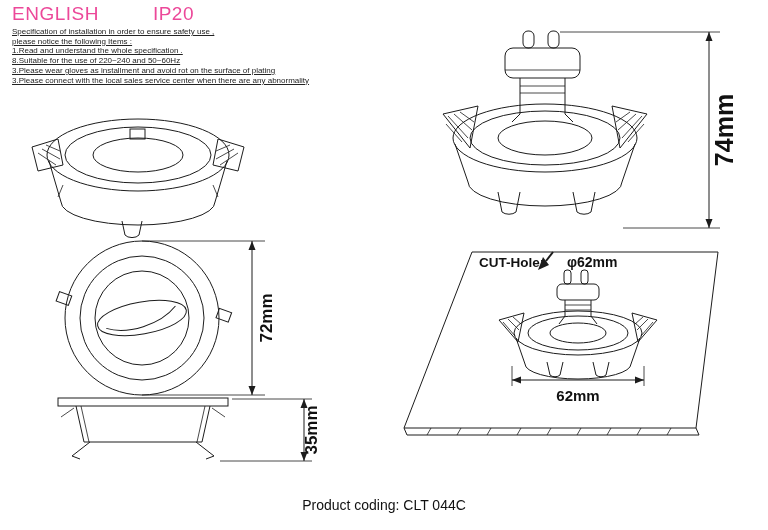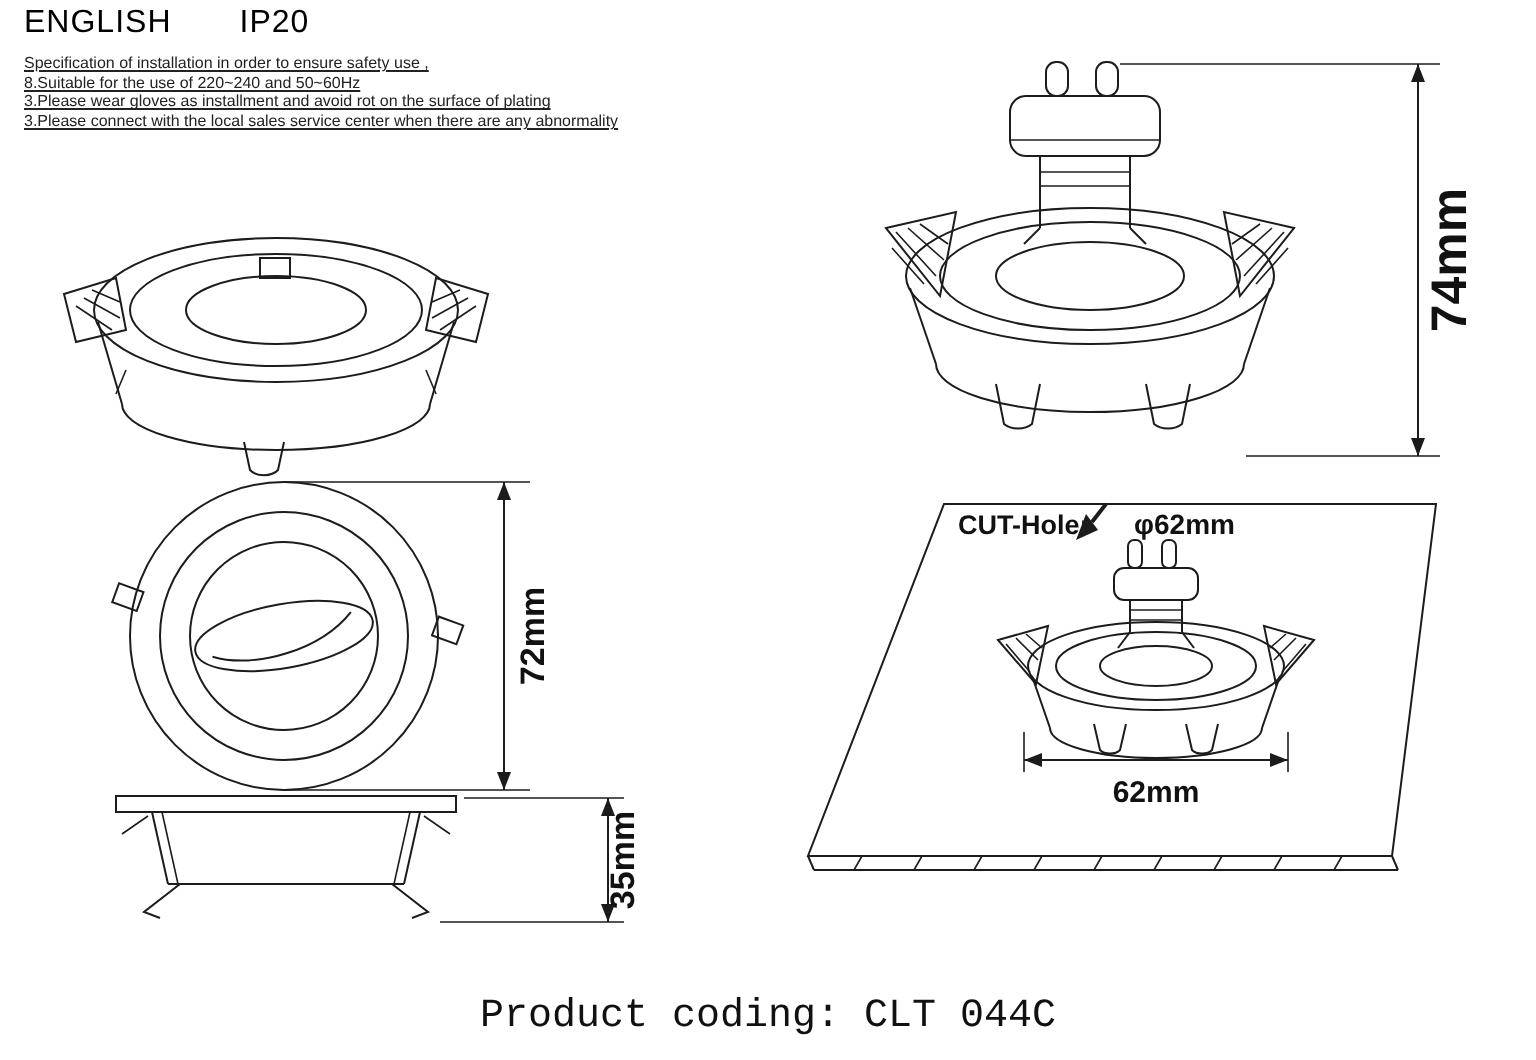--- a/index.html
+++ b/index.html
@@ -2,43 +2,45 @@
 <html><head>
 <meta charset="utf-8">
 <style>
   * { margin:0; padding:0; box-sizing:border-box; }
   html,body { background:#fff; }
   #page {
     position:relative; width:768px; height:530px; background:#ffffff;
     font-family:"Liberation Sans", sans-serif; color:#1a1a1a; overflow:hidden;
   }
   .abs { position:absolute; }
-  #header { left:12px; top:3px; display:flex; gap:34px; font-size:16px; letter-spacing:0.5px; color:#000000; }
+  #header { left:12px; top:3px; display:flex; gap:54px; font-size:19px; letter-spacing:0.5px; color:#ec4899; }
   #spec { left:12px; top:27px; width:440px; font-size:8px; line-height:9.7px; color:#222;text-decoration:underline; }
   #spec .line { white-space:nowrap; }
   svg { display:block; overflow:visible; }
   .stroke { stroke:#1c1c1c; stroke-width:1; fill:none; }
   .thin  { stroke:#1c1c1c; stroke-width:0.8; fill:none; }
   .fillb { fill:#1c1c1c; stroke:none; }
   svg text { font-family:"Liberation Sans", sans-serif; fill:#111; }
   .dimtext { font-weight:bold; }
-  #footer { left:0; top:497px; width:768px; text-align:center; font-size:20px; color:#111;font-family:Liberation Mono, monospace; }
+  #footer { left:0; top:497px; width:768px; text-align:center; font-size:14px; color:#111; }
 </style>
 </head>
 <body>
 
 <div id="page">
 
   <div id="header" class="abs">
     <span>ENGLISH</span>
     <span>IP20</span>
   </div>
 
   <div id="spec" class="abs">
     <div class="line">Specification of installation in order to ensure safety use ,</div>
+    <div class="line">please notice the following Items :</div>
+    <div class="line">1.Read and understand the whole specification .</div>
     <div class="line">8.Suitable for the use of 220~240 and 50~60Hz</div>
     <div class="line">3.Please wear gloves as installment and avoid rot on the surface of plating</div>
     <div class="line">3.Please connect with the local sales service center when there are any abnormality</div>
   </div>
 
   <svg class="abs" style="left:18px; top:105px;" width="235" height="140" viewBox="0 0 235 140">
     <g>
       <ellipse class="stroke" cx="120" cy="50" rx="91" ry="36"></ellipse>
       <ellipse class="stroke" cx="120" cy="50" rx="73" ry="28"></ellipse>
       <ellipse class="stroke" cx="120" cy="50" rx="45" ry="17"></ellipse>

